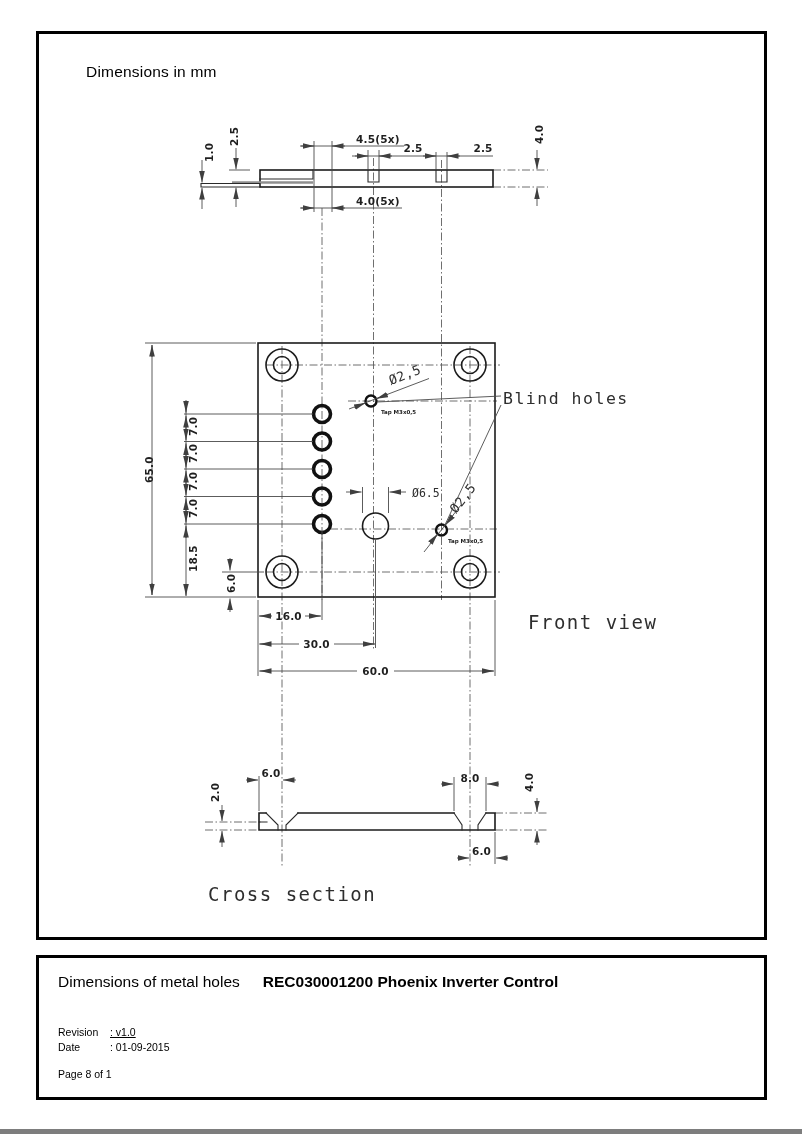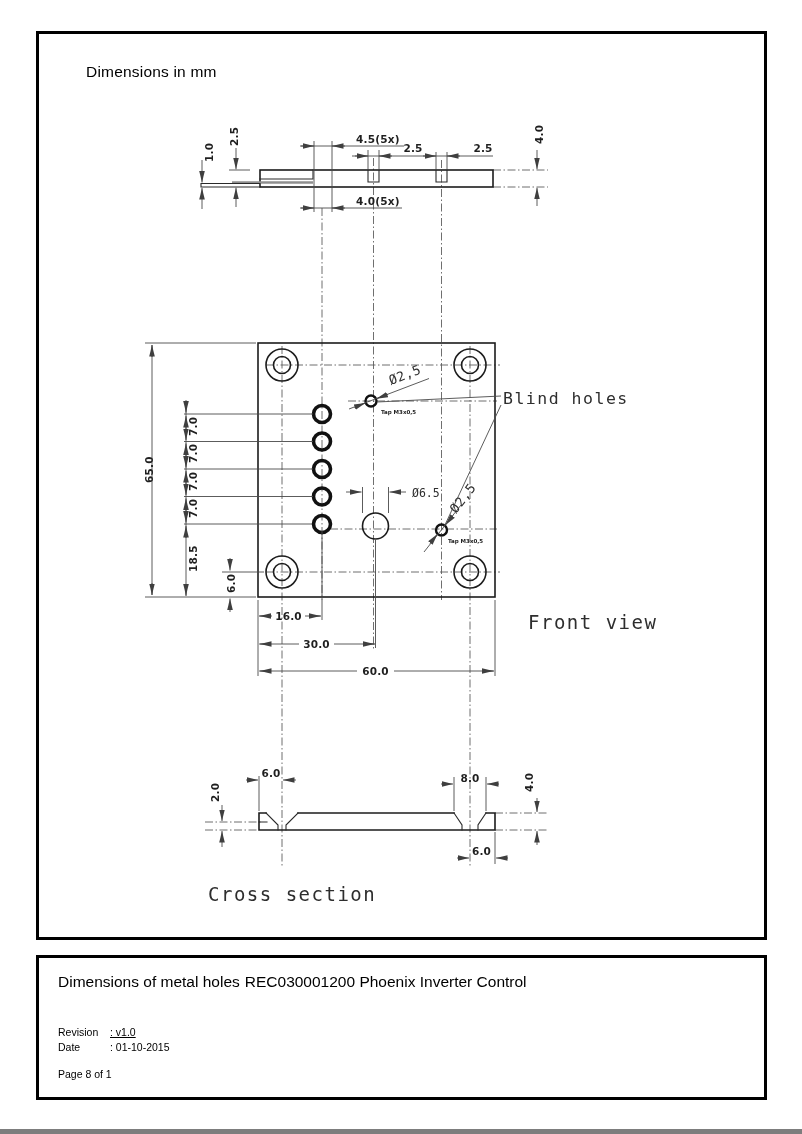--- a/index.html
+++ b/index.html
@@ -23,21 +23,21 @@
   .cad-big{font-size:19px;letter-spacing:1.5px;}
   .cad-mid{font-size:16.5px;letter-spacing:1.5px;}
   .cad-dia{font-size:13px;letter-spacing:.5px;}
   .cad-dia2{font-size:11.5px;}
   text.tap{font-family:"DejaVu Sans",sans-serif;font-size:5.5px;font-weight:600;fill:#222;}
 
   
   .title-block{position:absolute;left:36px;top:955px;width:731px;height:145px;
         border:3px solid #000;box-sizing:border-box;background:#fff;}
   .tb-title{position:absolute;left:19px;top:15px;font-size:15.5px;color:#000;white-space:nowrap;}
-  .tb-title .bold{font-weight:400;margin-left:5px;}
+  .tb-title .bold{font-weight:700;margin-left:23px;}
   .tb-row{position:absolute;left:19px;font-size:10.5px;color:#000;white-space:nowrap;}
   .tb-row .lbl{display:inline-block;width:52px;}
   .tb-rev{top:68px;text-decoration:underline;}
   .tb-date{top:83px;}
   .tb-page{top:110px;}
   .bottom-bar{position:absolute;left:0;top:1129px;width:802px;height:5px;background:#7d7d7d;}
 </style>
 </head>
 <body>
 
@@ -245,19 +245,19 @@
   </svg>
 
   <div class="title-block">
     <div class="tb-title">
       <span>Dimensions of metal holes</span><span class="bold">REC030001200 Phoenix Inverter Control</span>
     </div>
     <div class="tb-row tb-rev">
       <span class="lbl">Revision</span><span>: v1.0</span>
     </div>
     <div class="tb-row tb-date">
-      <span class="lbl">Date</span><span>: 01-10-2015</span>
+      <span class="lbl">Date</span><span>: 01-09-2015</span>
     </div>
     <div class="tb-row tb-page">Page 8 of 1</div>
   </div>
 
   <div class="bottom-bar"></div>
 </div>
 
 </body></html>

